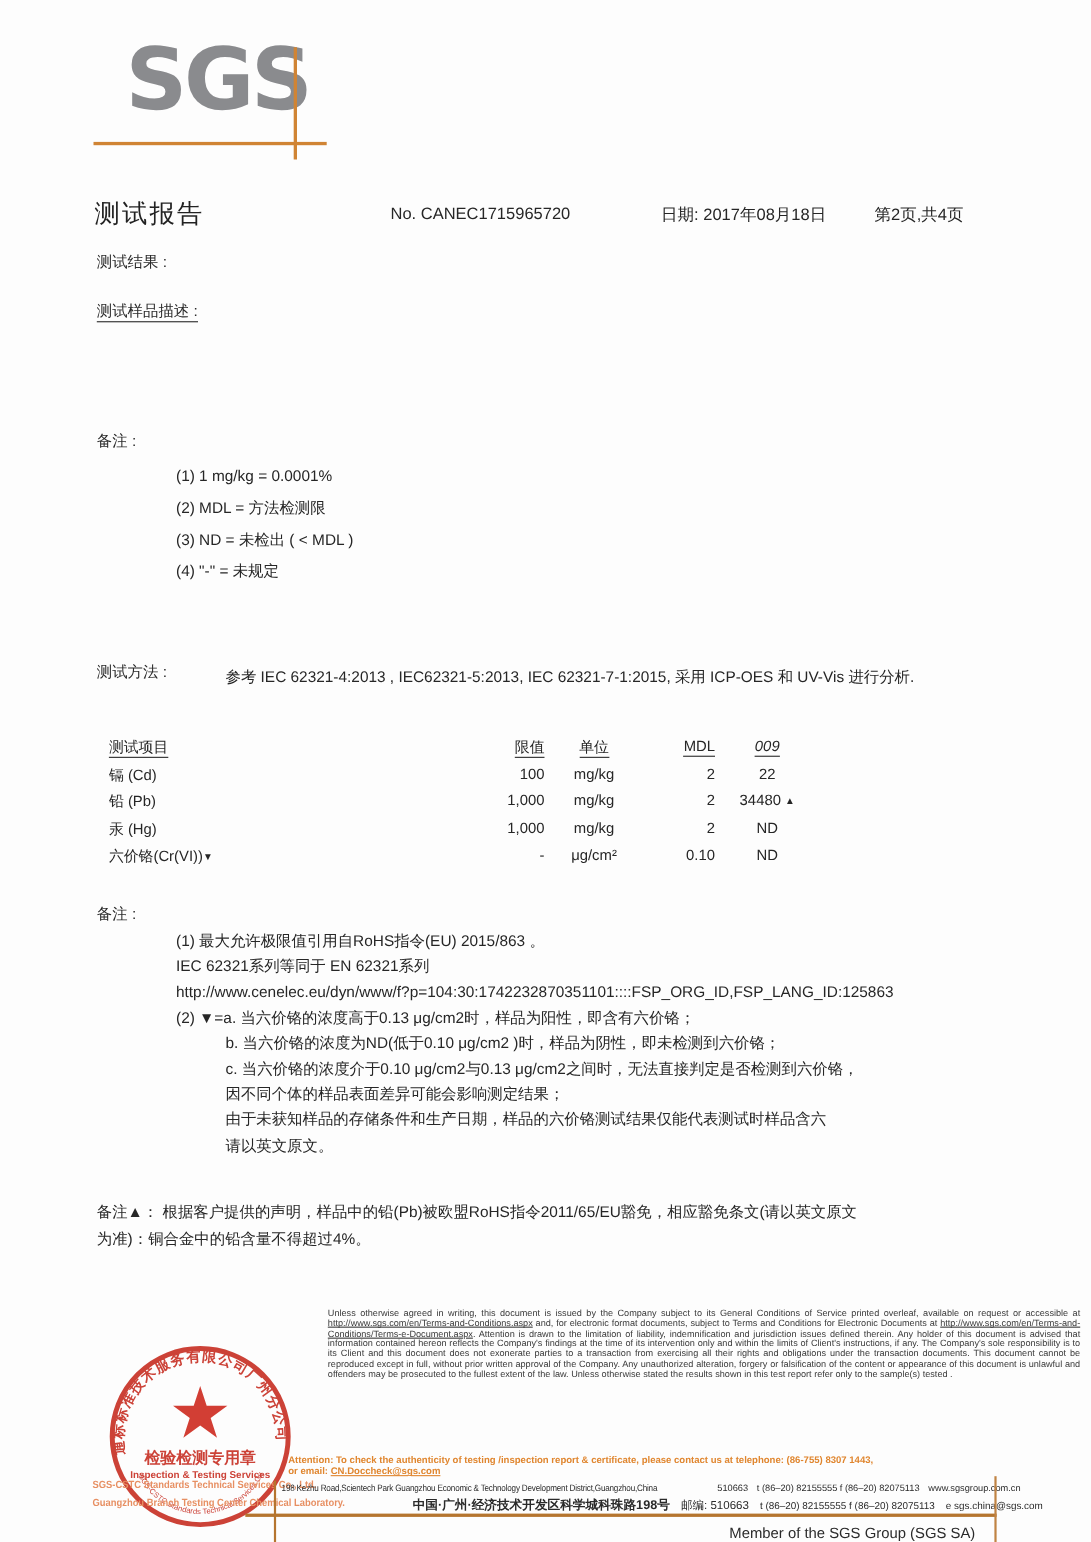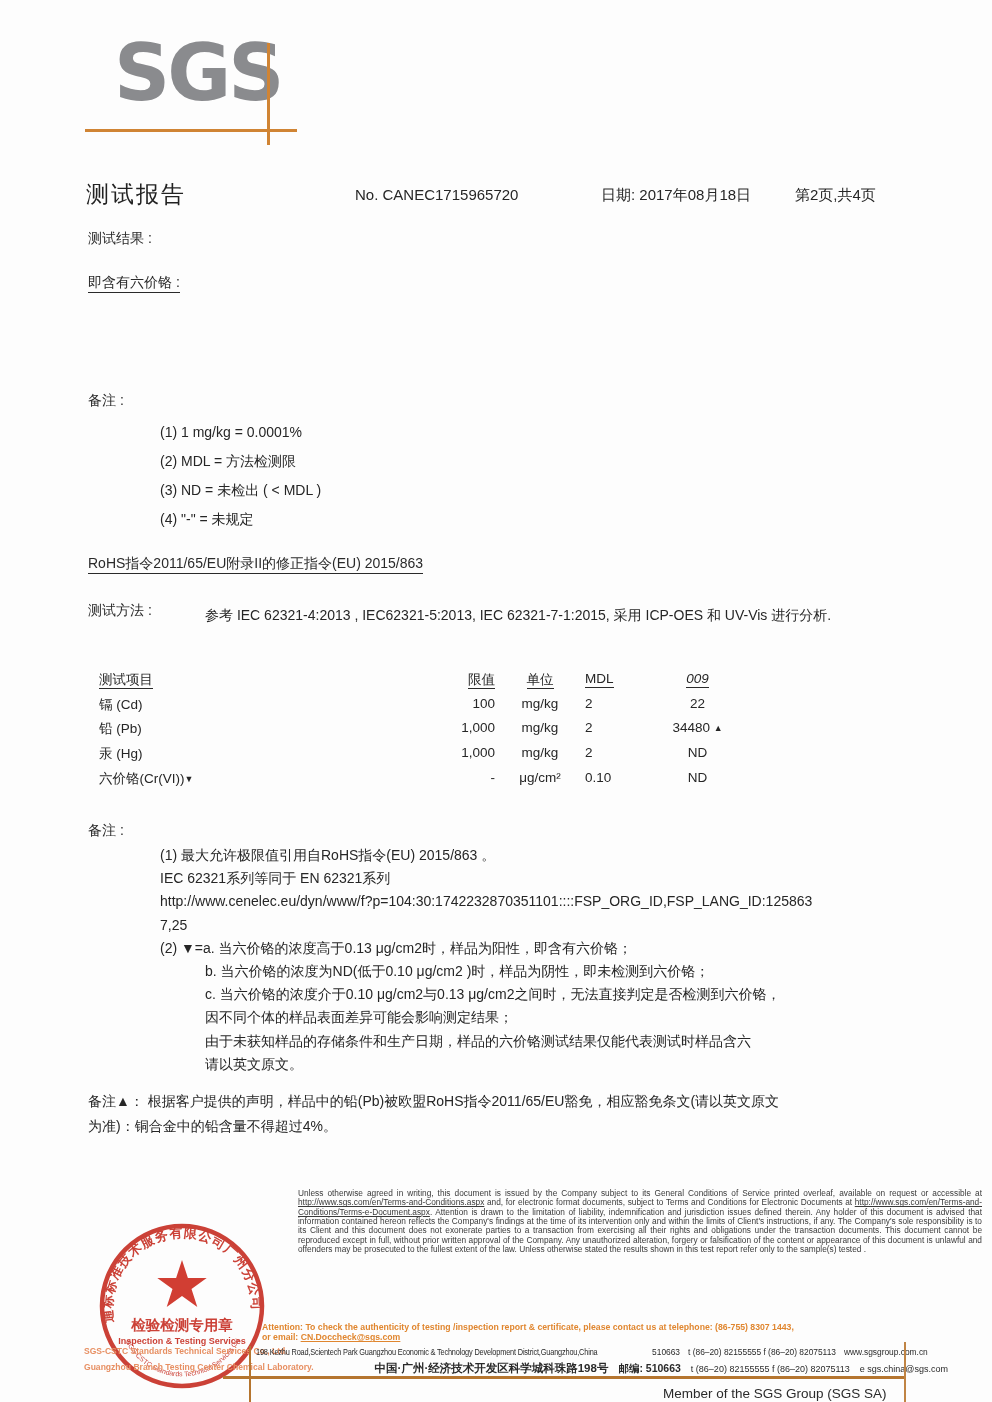--- a/index.html
+++ b/index.html
@@ -36,21 +36,21 @@
   .remark1-items{left:160px;top:418px;font-size:14px;line-height:29px;}
   .rohs-heading{left:88px;top:555px;}
   .method-label{left:88px;top:602px;}
   .method-text{left:205px;top:602px;width:737px;font-size:14px;line-height:26px;}
   
   .rtable{left:95px;top:671px;width:650px;font-size:13.5px;}
   .rt-row{display:grid;grid-template-columns:340px 60px 90px 65px 95px;height:24.7px;align-items:start;}
   .rt-item{text-align:left;padding-left:4px;}
   .rt-limit{text-align:right;}
   .rt-unit{text-align:center;}
-  .rt-mdl{text-align:left;}
+  .rt-mdl{text-align:right;}
   .rt-val{text-align:center;}
   .hdr span{border-bottom:1.5px solid #2a2a2a;padding-bottom:1px;}
   .hdr .it009{font-style:italic;}
   .mk{font-size:9px;vertical-align:1px;}
   
   .remark2-label{left:88px;top:822px;}
   .remark2-lines{left:160px;top:844px;font-size:14px;line-height:23.2px;width:790px;}
   .ind2{margin-left:45px;}
   .remark3{left:88px;top:1089px;font-size:14px;line-height:24.5px;width:870px;}
   
@@ -62,53 +62,52 @@
   .legal .lurl{text-decoration:underline;}
   .attention{left:262px;top:1322px;width:690px;font-size:8.7px;line-height:10.3px;
     font-weight:bold;color:#e0862f;}
   .attention .aemail{text-decoration:underline;}
   .addr-vline{left:249px;top:1346px;width:2px;height:56px;background:#b5752f;}
   .addr{left:256px;top:1347px;width:692px;}
   .addr-row1{display:flex;align-items:baseline;gap:8px;font-size:8.4px;color:#2a2a2a;white-space:nowrap;}
   .addr-en{transform:scaleX(0.88);transform-origin:left;letter-spacing:-0.2px;}
   .addr-row2{display:flex;align-items:baseline;gap:10px;margin-top:4px;font-size:9px;color:#2a2a2a;white-space:nowrap;justify-content:flex-end;}
   .addr-cn{font-size:11.5px;font-weight:bold;}
-  .addr-post{font-size:10.5px;font-weight:bold;}
+  .addr-post{font-size:10.5px;font-weight:normal;}
   .footer-hline{left:223px;top:1376px;width:683px;height:2.5px;background:#b5752f;}
   .footer-vline{left:904px;top:1342px;width:1.5px;height:60px;background:#c08444;}
   .member{left:663px;top:1386px;font-size:13.5px;font-weight:500;color:#2a2a2a;}
 </style>
 </head>
 <body>
 
 <div class="page">
 
   <div class="abs logo-text">SGS</div>
   <div class="abs logo-hline"></div>
   <div class="abs logo-vline"></div>
 
   <div class="abs doc-title">测试报告</div>
   <div class="abs report-no">No. CANEC1715965720</div>
   <div class="abs report-date">日期: 2017年08月18日</div>
   <div class="abs page-no">第2页,共4页</div>
 
   <div class="abs body-text results-label">测试结果 :</div>
 
-  <div class="abs body-text sample-heading"><span class="u">即含有六价铬 :</span></div>
+  <div class="abs body-text sample-heading"><span class="u">测试样品描述 :</span></div>
 
 
   <div class="abs body-text remark1-label">备注 :</div>
   <div class="abs remark1-items">
     <div>(1) 1 mg/kg = 0.0001%</div>
     <div>(2) MDL = 方法检测限</div>
     <div>(3) ND = 未检出 ( &lt; MDL )</div>
     <div>(4) "-" = 未规定</div>
   </div>
 
-  <div class="abs body-text rohs-heading"><span class="u">RoHS指令2011/65/EU附录II的修正指令(EU) 2015/863</span></div>
 
   <div class="abs body-text method-label">测试方法 :</div>
   <div class="abs method-text">参考 IEC 62321-4:2013 , IEC62321-5:2013,  IEC 62321-7-1:2015, 采用 ICP-OES  和 UV-Vis 进行分析.</div>
 
   <div class="abs rtable">
     <div class="rt-row hdr">
       <div class="rt-item"><span>测试项目</span></div>
       <div class="rt-limit"><span>限值</span></div>
       <div class="rt-unit"><span>单位</span></div>
       <div class="rt-mdl"><span>MDL</span></div>
@@ -142,21 +141,20 @@
       <div class="rt-mdl">0.10</div>
       <div class="rt-val"><span>ND</span> <span class="mk"></span></div>
     </div>
   </div>
 
   <div class="abs body-text remark2-label">备注 :</div>
   <div class="abs remark2-lines">
     <div>(1) 最大允许极限值引用自RoHS指令(EU) 2015/863 。</div>
     <div>IEC 62321系列等同于 EN 62321系列</div>
     <div>http://www.cenelec.eu/dyn/www/f?p=104:30:1742232870351101::::FSP_ORG_ID,FSP_LANG_ID:125863</div>
-    <div>7,25</div>
     <div>(2) ▼=a. 当六价铬的浓度高于0.13 μg/cm2时，样品为阳性，即含有六价铬；</div>
     <div class="ind2">b. 当六价铬的浓度为ND(低于0.10 μg/cm2 )时，样品为阴性，即未检测到六价铬；</div>
     <div class="ind2">c. 当六价铬的浓度介于0.10 μg/cm2与0.13 μg/cm2之间时，无法直接判定是否检测到六价铬，</div>
     <div class="ind2">因不同个体的样品表面差异可能会影响测定结果；</div>
     <div class="ind2">由于未获知样品的存储条件和生产日期，样品的六价铬测试结果仅能代表测试时样品含六</div>
     <div class="ind2">请以英文原文。</div>
   </div>
 
   <div class="abs remark3">
     <div>备注▲： 根据客户提供的声明，样品中的铅(Pb)被欧盟RoHS指令2011/65/EU豁免，相应豁免条文(请以英文原文</div>

